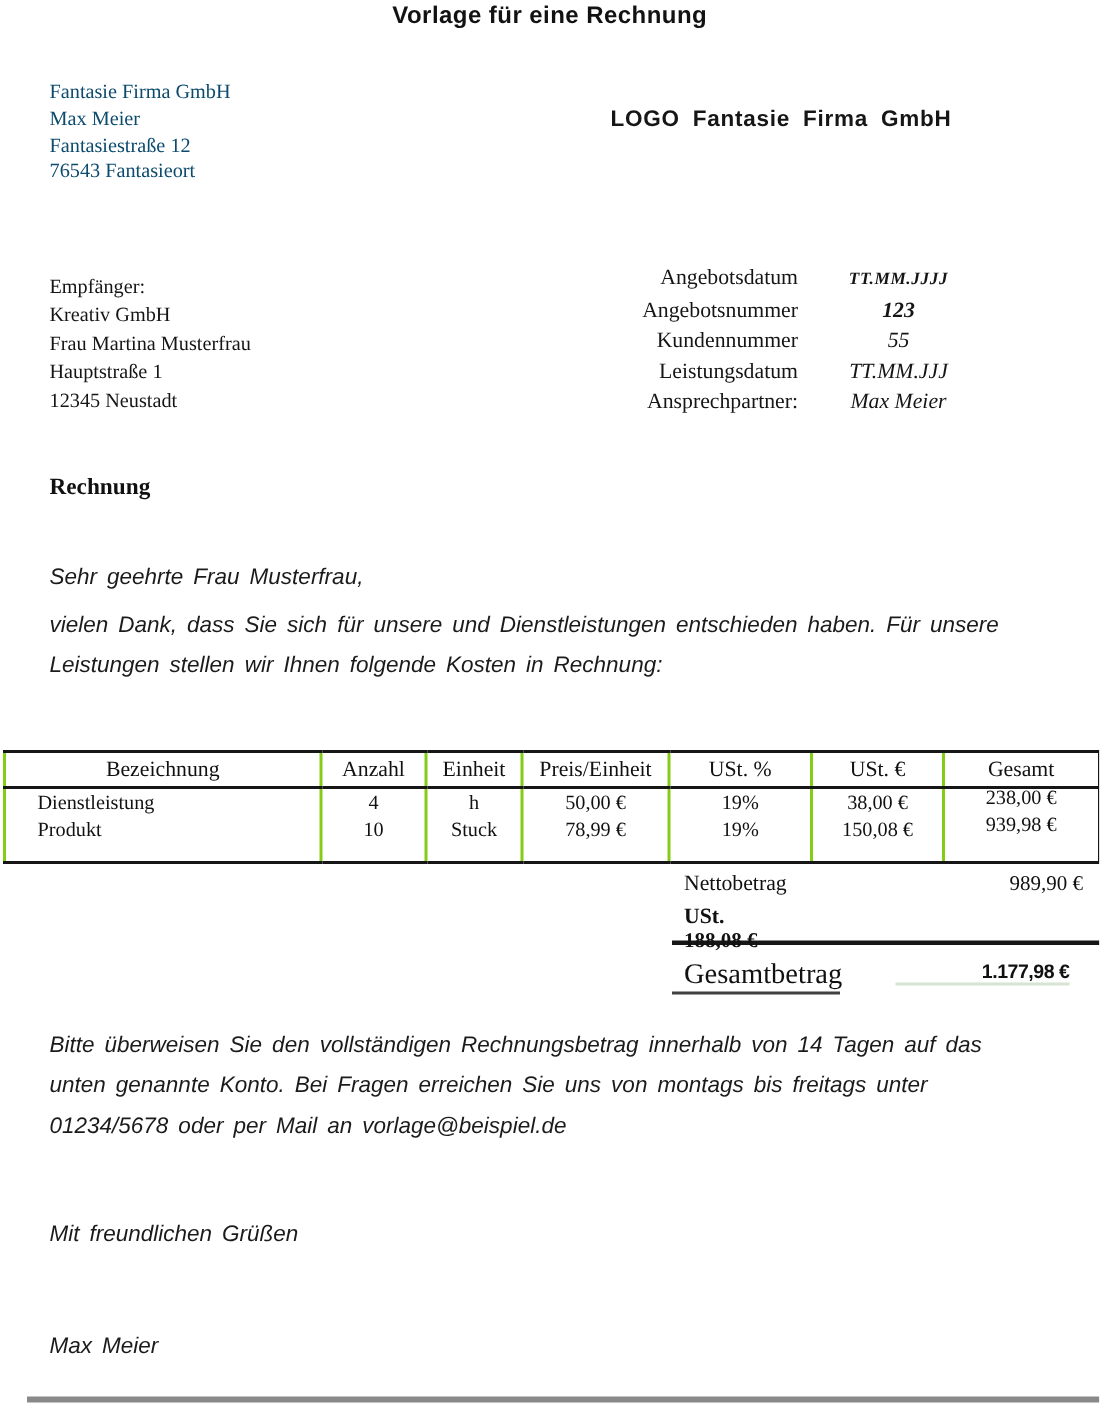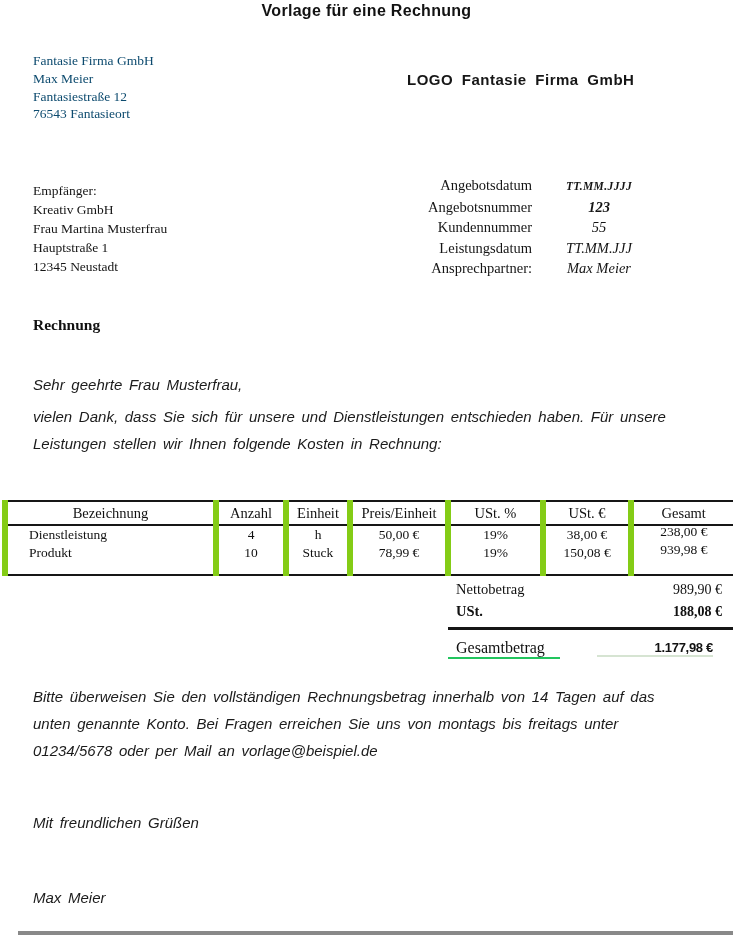--- a/index.html
+++ b/index.html
@@ -67,48 +67,48 @@
   .intro-par  { position: absolute; left: 33px; top: 404px; line-height: 26.5px; }
   .payment-par{ position: absolute; left: 33px; top: 684px; line-height: 26.8px; }
   .closing-text  { position: absolute; left: 33px; top: 814px; }
   .signature-text{ position: absolute; left: 33px; top: 889px; }
 
   table.items {
     position: absolute; left: 2px; top: 500px;
     width: 729px; border-collapse: collapse; table-layout: fixed;
     font-family: "Liberation Serif", serif; color: #111;
   }
-  table.items th, table.items td { border-left: 6px solid #84cc16; border-right: 1px solid #161616; }
+  table.items th, table.items td { border-left: 2px solid #84cc16; border-right: 1px solid #161616; }
   table.items thead th {
     border-top: 2px solid #161616; border-bottom: 2px solid #161616;
     font-weight: normal; font-size: 14.5px; height: 24px; text-align: center;
   }
   table.items tbody td { font-size: 13.5px; text-align: center; height: 18.5px; padding: 0; }
   table.items tbody tr.spacer td { height: 13px; border-bottom: 2px solid #161616; }
   table.items td.c-name { text-align: left; padding-left: 21px; }
   table.items td.c-total { position: relative; }
   table.items td.c-total span { position: relative; top: -3px; display: inline-block; }
   .col-bez { width: 211px; } .col-anz { width: 70px; } .col-ein { width: 64px; }
   .col-pre { width: 98px; }  .col-ust { width: 95px; } .col-uste { width: 88px; }
   .col-ges { width: 103px; }
 
   .totals {
     position: absolute; left: 448px; top: 581px; width: 285px;
     font-family: "Liberation Serif", serif; color: #111;
   }
   .t-row { display: flex; justify-content: space-between; align-items: baseline;
            height: 22px; padding-left: 8px; padding-right: 11px; font-size: 14.5px; }
   .t-row .t-val { font-size: 14px; }
-  .t-row.bold { font-weight: bold; }
+  .t-row.bold { font-weight: bold; flex-direction: column; }
   .t-rule { border-top: 3px solid #161616; margin-top: 2px; }
   .t-final { position: relative; height: 20px; margin-top: 9px; }
   .t-final .t-label {
     position: absolute; left: 0; top: 0;
     display: inline-block; width: 112px; padding-left: 8px;
-    font-size: 16px; border-bottom: 2px solid #22c55e;
+    font-size: 19px; border-bottom: 2px solid #404040;
   }
   .t-final .t-val {
     position: absolute; right: 20px; top: 1px;
     display: inline-block; width: 116px; text-align: right;
     font-family: "Liberation Sans", sans-serif;
     font-weight: bold; font-size: 13px; letter-spacing: -0.3px;
     border-bottom: 2px solid #d6e4d2;
   }
 
   .bottom-rule {

